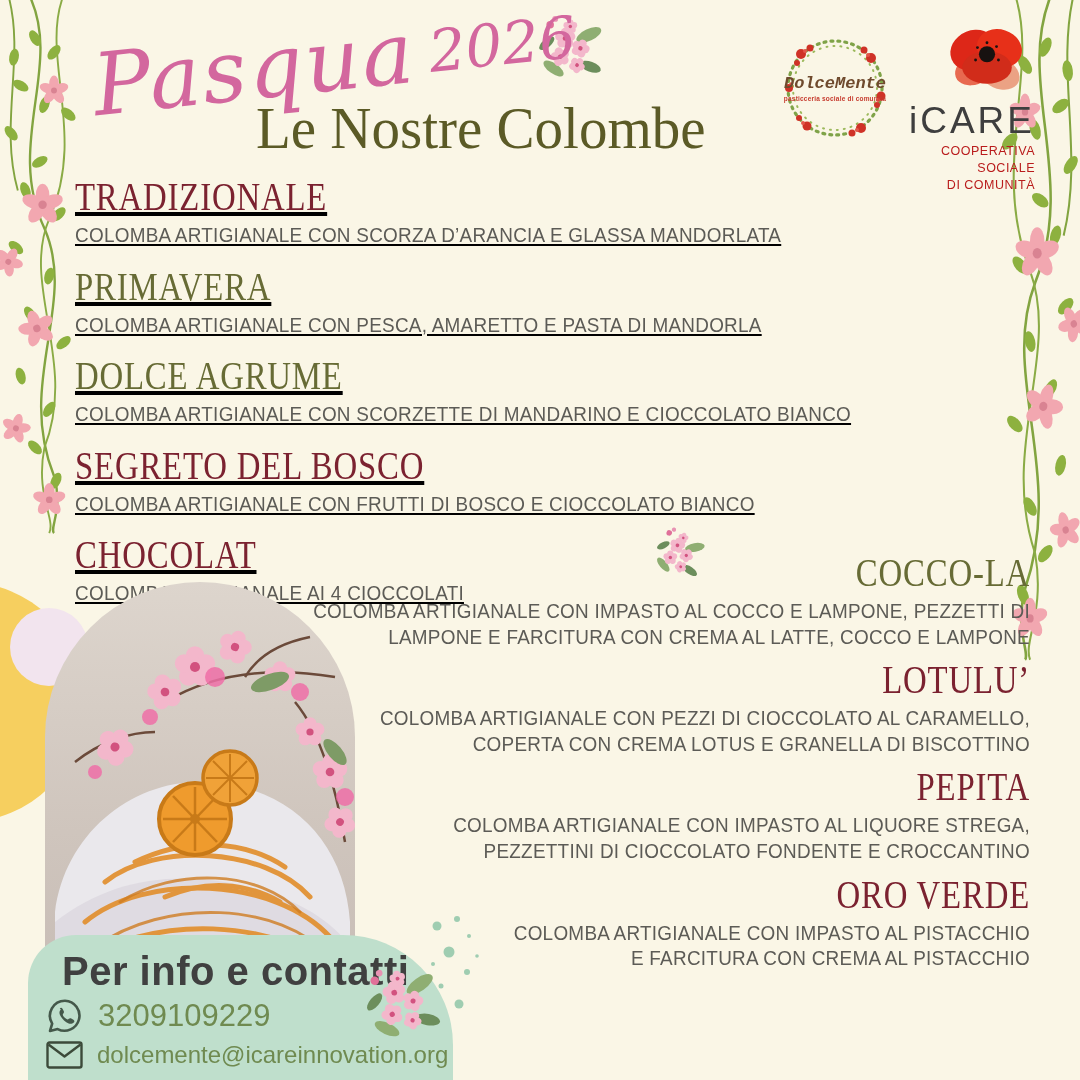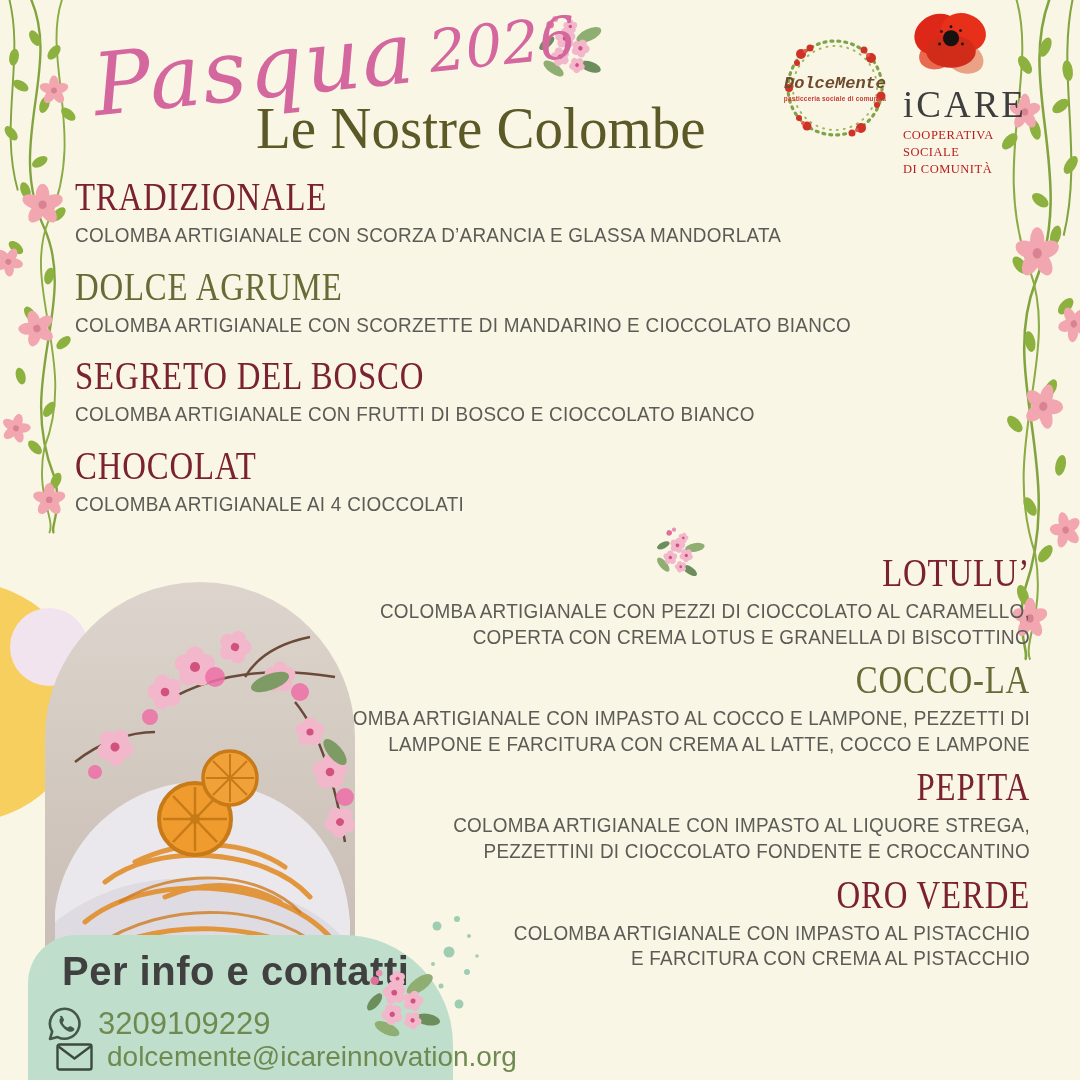--- a/index.html
+++ b/index.html
@@ -13,46 +13,46 @@
   .script-title .w2{font-size:58px;margin-left:14px;position:relative;top:-8px;}
   .main-title{position:absolute;left:256px;top:98px;color:#5b5a26;font-family:"Liberation Serif",serif;
     font-size:60px;line-height:1;transform:scaleX(.95);transform-origin:left center;white-space:nowrap;}
 
   
   .dolcemente{position:absolute;left:773px;top:24px;width:124px;height:128px;}
   .dolcemente .inner{position:absolute;left:0;top:0;width:100%;height:100%;display:flex;flex-direction:column;
     align-items:center;justify-content:center;text-align:center;}
   .dm-name{font-family:Liberation Mono, monospace;font-style:italic;font-weight:bold;font-size:17px;color:#6f4a2d;}
   .dm-tag{font-size:6.5px;color:#c63b2e;font-weight:bold;margin-top:2px;letter-spacing:.2px;}
-  .icare{position:absolute;left:903px;top:2px;width:132px;text-align:left;font-family:Liberation Serif, serif;}
+  .icare{position:absolute;left:903px;top:18px;width:132px;text-align:right;}
   .icare-name{font-size:37px;color:#3e3e3e;letter-spacing:3px;line-height:1;margin-top:-2px;}
   .icare-sub{font-size:12.5px;color:#b91c1c;letter-spacing:.5px;line-height:1.35;margin-top:4px;}
 
   
-  .menu-left{position:absolute;left:75px;top:176px;width:900px;}
+  .menu-left{position:absolute;left:75px;top:176px;width:900px;text-decoration:underline;}
   .menu-left .item{margin-bottom:18px;}
   .menu-right{position:absolute;right:50px;top:552px;width:800px;text-align:right;}
   .menu-right .item{margin-bottom:10px;}
   .hd{font-family:"Liberation Serif",serif;font-size:40px;line-height:1.05;letter-spacing:1px;
       transform:scaleX(.82);transform-origin:left center;white-space:nowrap;}
   .menu-right .hd{transform-origin:right center;}
   .ds{font-size:21px;color:#5c5b56;line-height:1.22;letter-spacing:.3px;white-space:pre-line;
       transform:scaleX(.9);transform-origin:left center;margin-top:4px;}
   .menu-right .ds{transform-origin:right center;}
 
   
   .yellow-circle{position:absolute;left:-155px;top:582px;width:240px;height:240px;border-radius:50%;background:#f6cf5f;}
   .pink-circle{position:absolute;left:10px;top:608px;width:78px;height:78px;border-radius:50%;background:#f2e4ee;}
   .photo-arch{position:absolute;left:45px;top:582px;width:310px;height:498px;border-radius:155px 155px 0 0;overflow:hidden;}
   .contact-box{position:absolute;left:28px;top:935px;width:425px;height:145px;background:#bfdfcc;
     border-radius:48px 110px 0 0;}
   .contact-heading{position:absolute;left:34px;top:14px;font-size:40px;font-weight:bold;color:#404040;letter-spacing:.5px;}
   .contact-row{position:absolute;left:18px;display:flex;align-items:center;gap:14px;color:#6f8a50;}
-  .row-phone{top:70px;font-size:31px;}
-  .row-email{top:106px;font-size:28px;margin-left:10px;}
+  .row-phone{top:62px;font-size:31px;}
+  .row-email{top:106px;font-size:24px;}
   .bouquet-box{position:absolute;left:326px;top:22px;width:100px;height:95px;}
   .dots{position:absolute;left:425px;top:912px;width:70px;height:105px;}
 
   .blossom-top{position:absolute;left:528px;top:8px;width:88px;height:84px;}
   .blossom-mid{position:absolute;left:648px;top:524px;width:64px;height:62px;}
 
   .vine{position:absolute;top:0;}
   .vine-left{left:-6px;width:120px;height:535px;}
   .vine-right{right:-6px;width:122px;height:662px;transform:scaleX(-1);}
 </style>
@@ -205,43 +205,47 @@
       <div>DI COMUNITÀ</div>
     </div>
   </div>
 
   <div class="menu-left">
     <div class="item">
       <div class="hd" style="color: rgb(123, 34, 48);">TRADIZIONALE</div>
       <div class="ds">COLOMBA ARTIGIANALE CON SCORZA D’ARANCIA E GLASSA MANDORLATA</div>
     </div>
     <div class="item">
+      <div class="hd" style="color: rgb(103, 107, 53);">PRIMAVERA</div>
+      <div class="ds">COLOMBA ARTIGIANALE CON  PESCA, AMARETTO E PASTA DI MANDORLA</div>
+    </div>
+    <div class="item">
       <div class="hd" style="color: rgb(103, 107, 53);">DOLCE AGRUME</div>
       <div class="ds">COLOMBA ARTIGIANALE CON SCORZETTE DI MANDARINO E CIOCCOLATO BIANCO</div>
     </div>
     <div class="item">
       <div class="hd" style="color: rgb(123, 34, 48);">SEGRETO DEL BOSCO</div>
       <div class="ds">COLOMBA ARTIGIANALE CON FRUTTI DI BOSCO E CIOCCOLATO BIANCO</div>
     </div>
     <div class="item">
       <div class="hd" style="color: rgb(123, 34, 48);">CHOCOLAT</div>
       <div class="ds">COLOMBA ARTIGIANALE AI 4 CIOCCOLATI</div>
     </div>
   </div>
 
   <div class="menu-right">
+    <div class="item">
+      <div class="hd" style="color: rgb(103, 107, 53);">COCCO-LA</div>
+      <div class="ds">COLOMBA ARTIGIANALE CON IMPASTO AL COCCO E LAMPONE, PEZZETTI DI
+LAMPONE E FARCITURA CON CREMA AL LATTE, COCCO E LAMPONE</div>
+    </div>
     <div class="item">
       <div class="hd" style="color: rgb(123, 34, 48);">LOTULU’</div>
       <div class="ds">COLOMBA ARTIGIANALE CON PEZZI DI CIOCCOLATO AL CARAMELLO,
 COPERTA CON CREMA LOTUS E GRANELLA DI BISCOTTINO</div>
-    </div>
-    <div class="item">
-      <div class="hd" style="color: rgb(103, 107, 53);">COCCO-LA</div>
-      <div class="ds">COLOMBA ARTIGIANALE CON IMPASTO AL COCCO E LAMPONE, PEZZETTI DI
-LAMPONE E FARCITURA CON CREMA AL LATTE, COCCO E LAMPONE</div>
     </div>
     <div class="item">
       <div class="hd" style="color: rgb(123, 34, 48);">PEPITA</div>
       <div class="ds">COLOMBA ARTIGIANALE CON IMPASTO AL LIQUORE STREGA,
 PEZZETTINI DI CIOCCOLATO FONDENTE E CROCCANTINO</div>
     </div>
     <div class="item">
       <div class="hd" style="color: rgb(123, 34, 48);">ORO VERDE</div>
       <div class="ds">COLOMBA ARTIGIANALE CON IMPASTO AL PISTACCHIO
 E FARCITURA CON CREMA AL PISTACCHIO</div>

